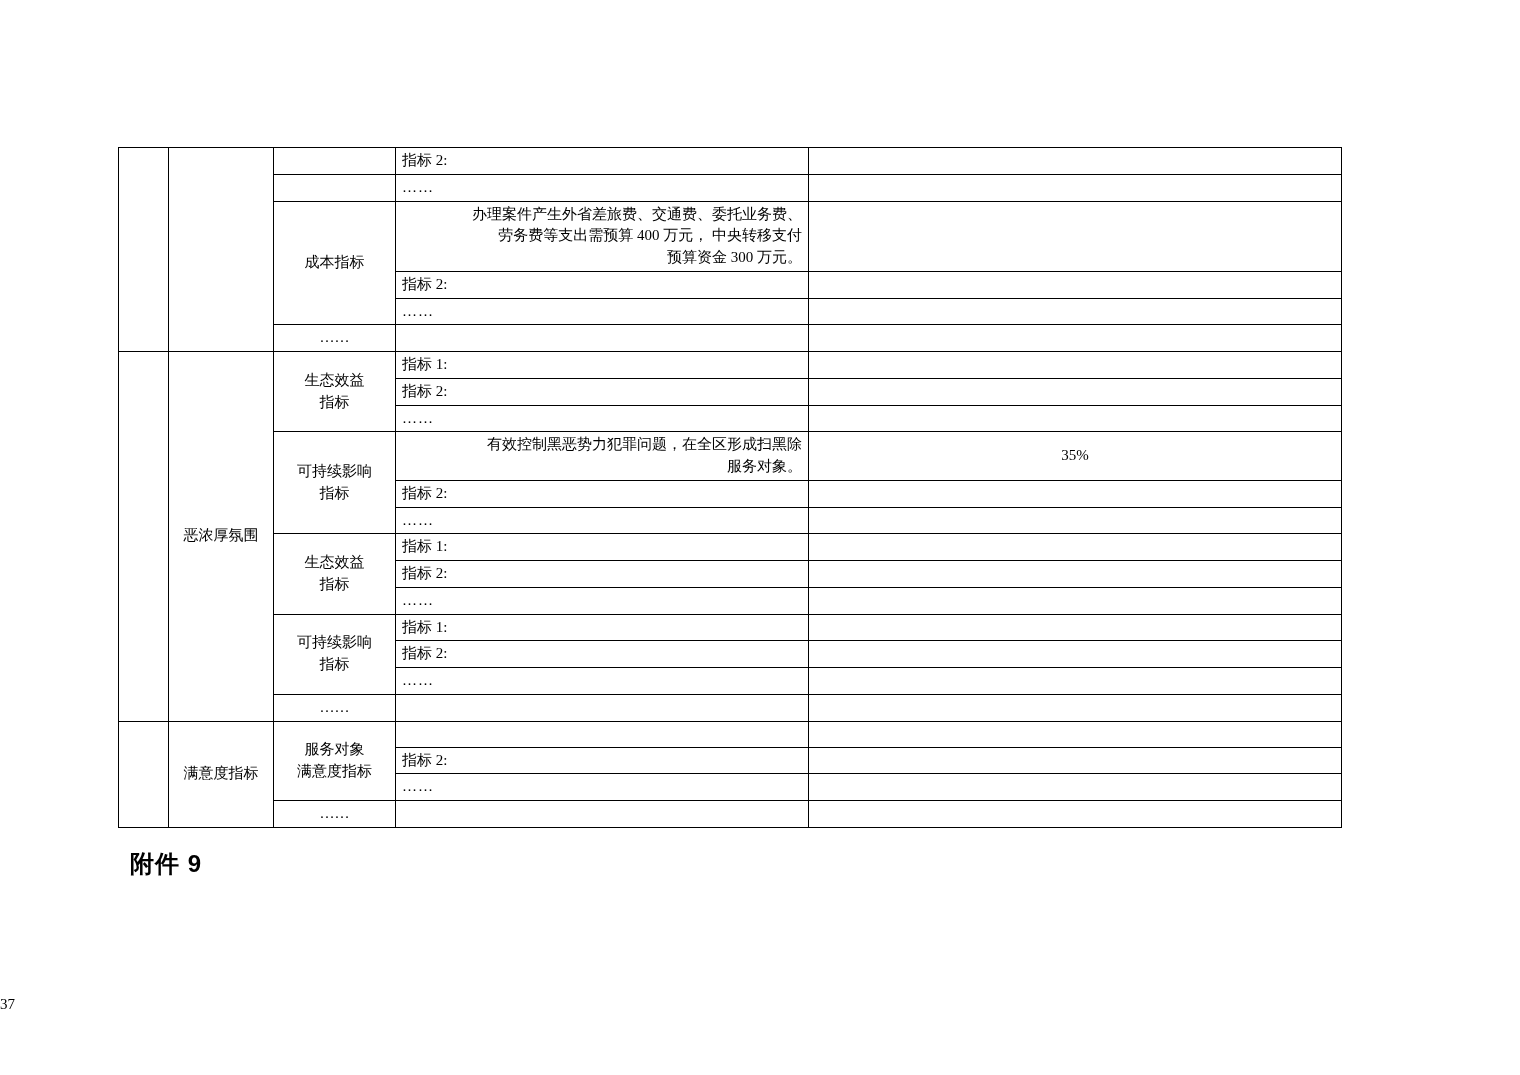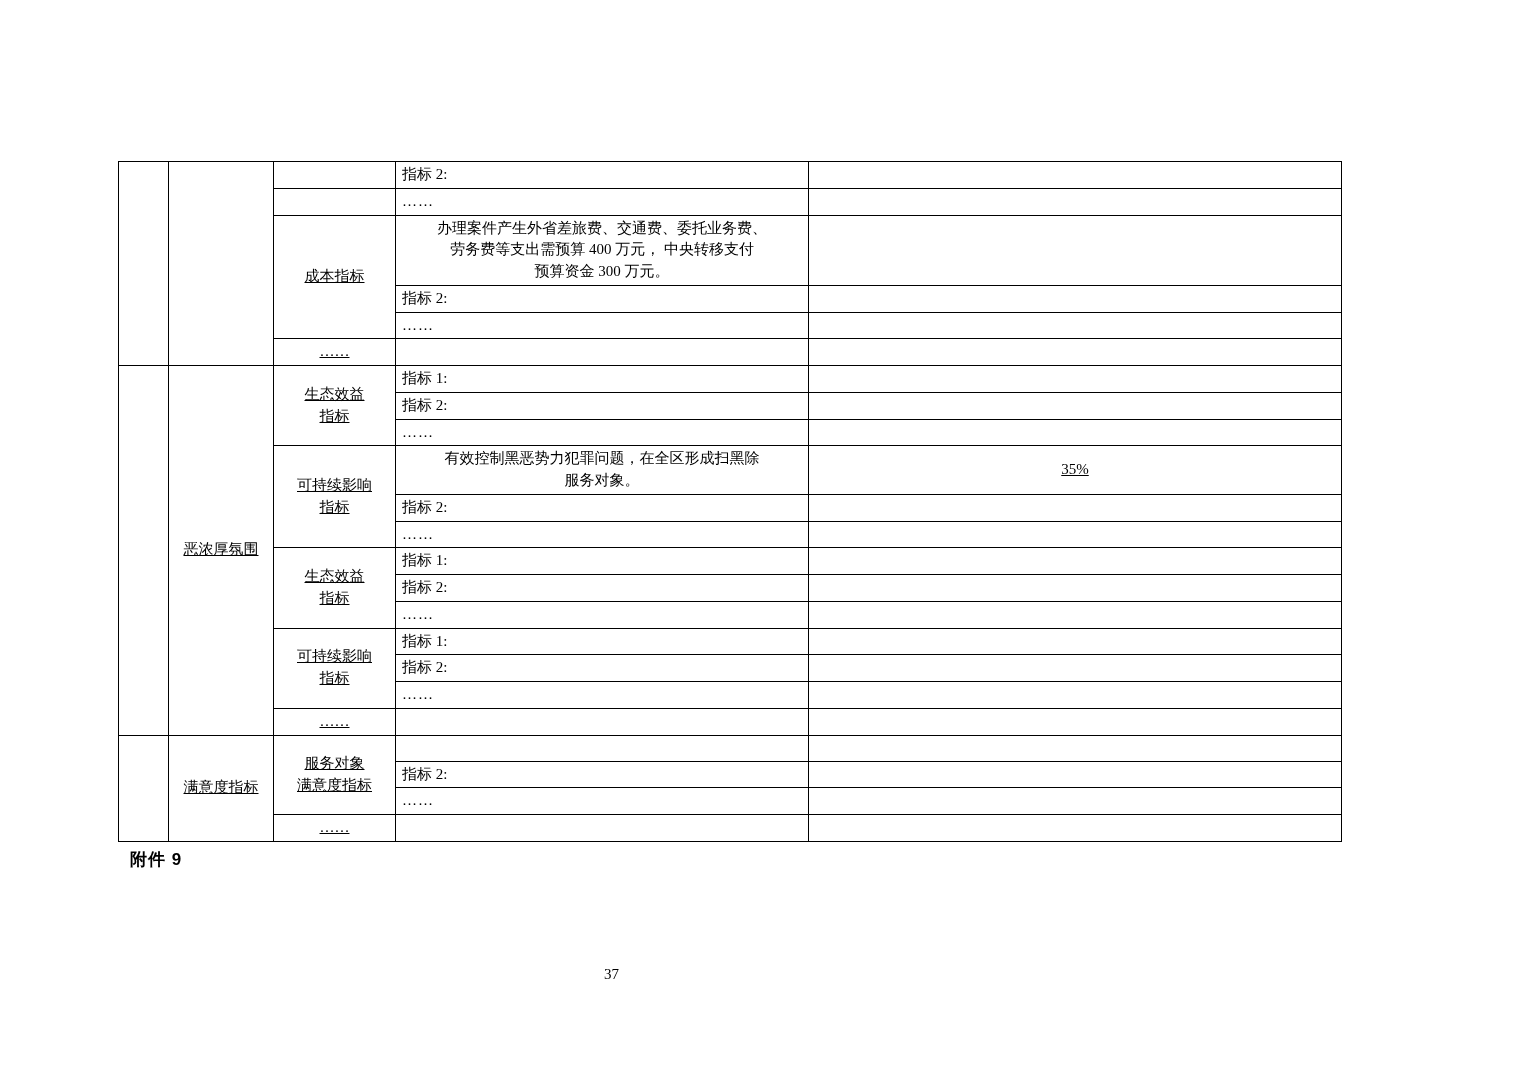--- a/index.html
+++ b/index.html
@@ -18,72 +18,72 @@
   .page {
     position: absolute;
     left: 0;
     top: 0;
     width: 1520px;
     height: 1075px;
   }
   .doc-table {
     position: absolute;
     left: 118px;
-    top: 161px;
+    top: 147px;
     width: 1027px;
     border-collapse: collapse;
     table-layout: fixed;
   }
   .doc-table td {
     border: 1px solid #000000;
     padding: 2px 6px;
     font-size: 15px;
     line-height: 1.45;
     vertical-align: middle;
     height: 26px;
     box-sizing: border-box;
   }
   .c-empty    { width: 50px; }
   .c-group    { width: 105px; }
   .c-sub      { width: 122px; }
   .c-content  { width: 413px; }
   .c-value    { width: 533px; }
 
-  td.center { text-align: center; text-decoration: underline; }
+  td.center { text-align: center; }
   td.left   { text-align: left; }
   td.vmid   { vertical-align: middle; }
   td.blank  { }
 
   .cell-multiline {
-    text-align: center;
+    text-align: right;
     line-height: 1.5;
     padding-top: 4px;
     padding-bottom: 4px;
   }
   .two-line {
     line-height: 1.35;
   }
   .dots {
     letter-spacing: 1px;
   }
   .attachment-label {
     position: absolute;
     left: 130px;
     top: 848px;
-    font-size: 17px;
+    font-size: 24px;
     font-family: "Liberation Sans", "DejaVu Sans", sans-serif;
     font-weight: bold;
     letter-spacing: 1px;
   }
   .page-number {
     position: absolute;
     left: 0;
-    top: 966px;
+    top: 996px;
     width: 1223px;
-    text-align: center;
+    text-align: left;
     font-size: 15px;
     font-family: "Liberation Serif", serif;
   }
 </style>
 </head>
 <body>
 
 <div class="page">
 
   <table class="doc-table">

